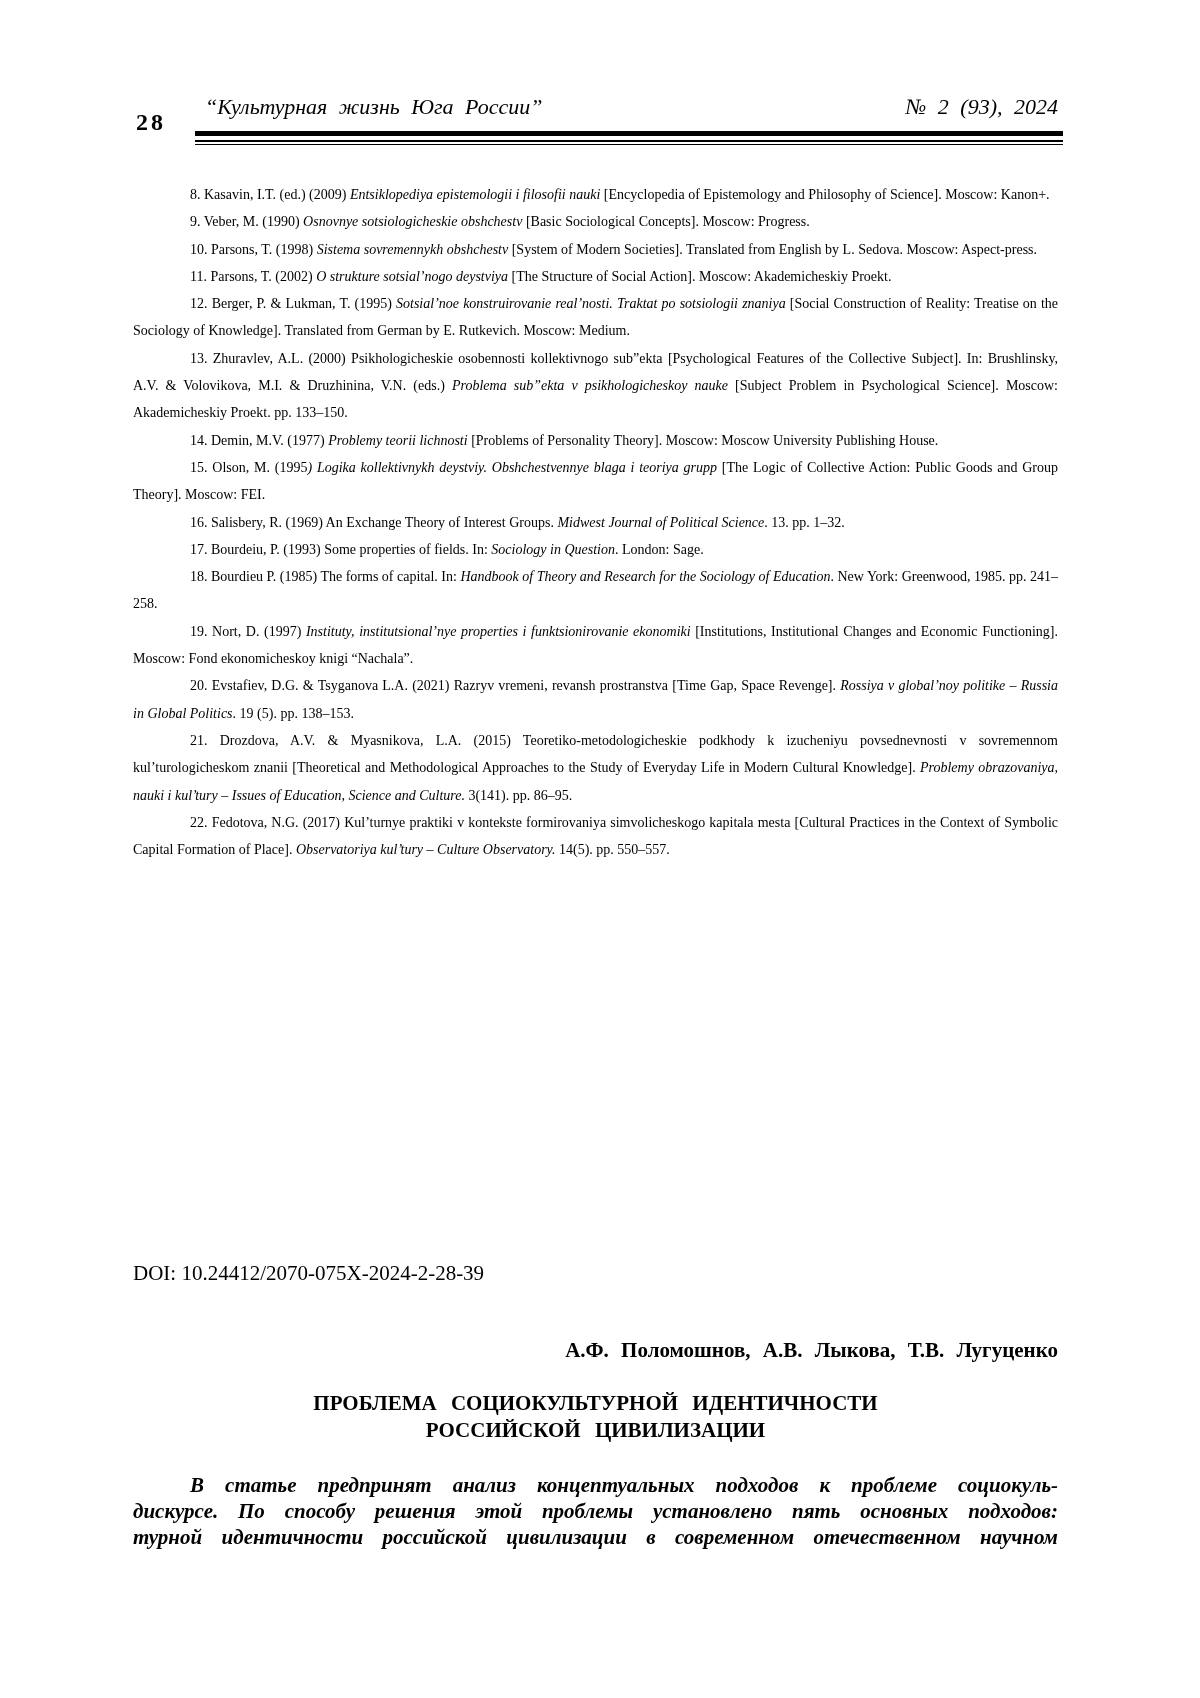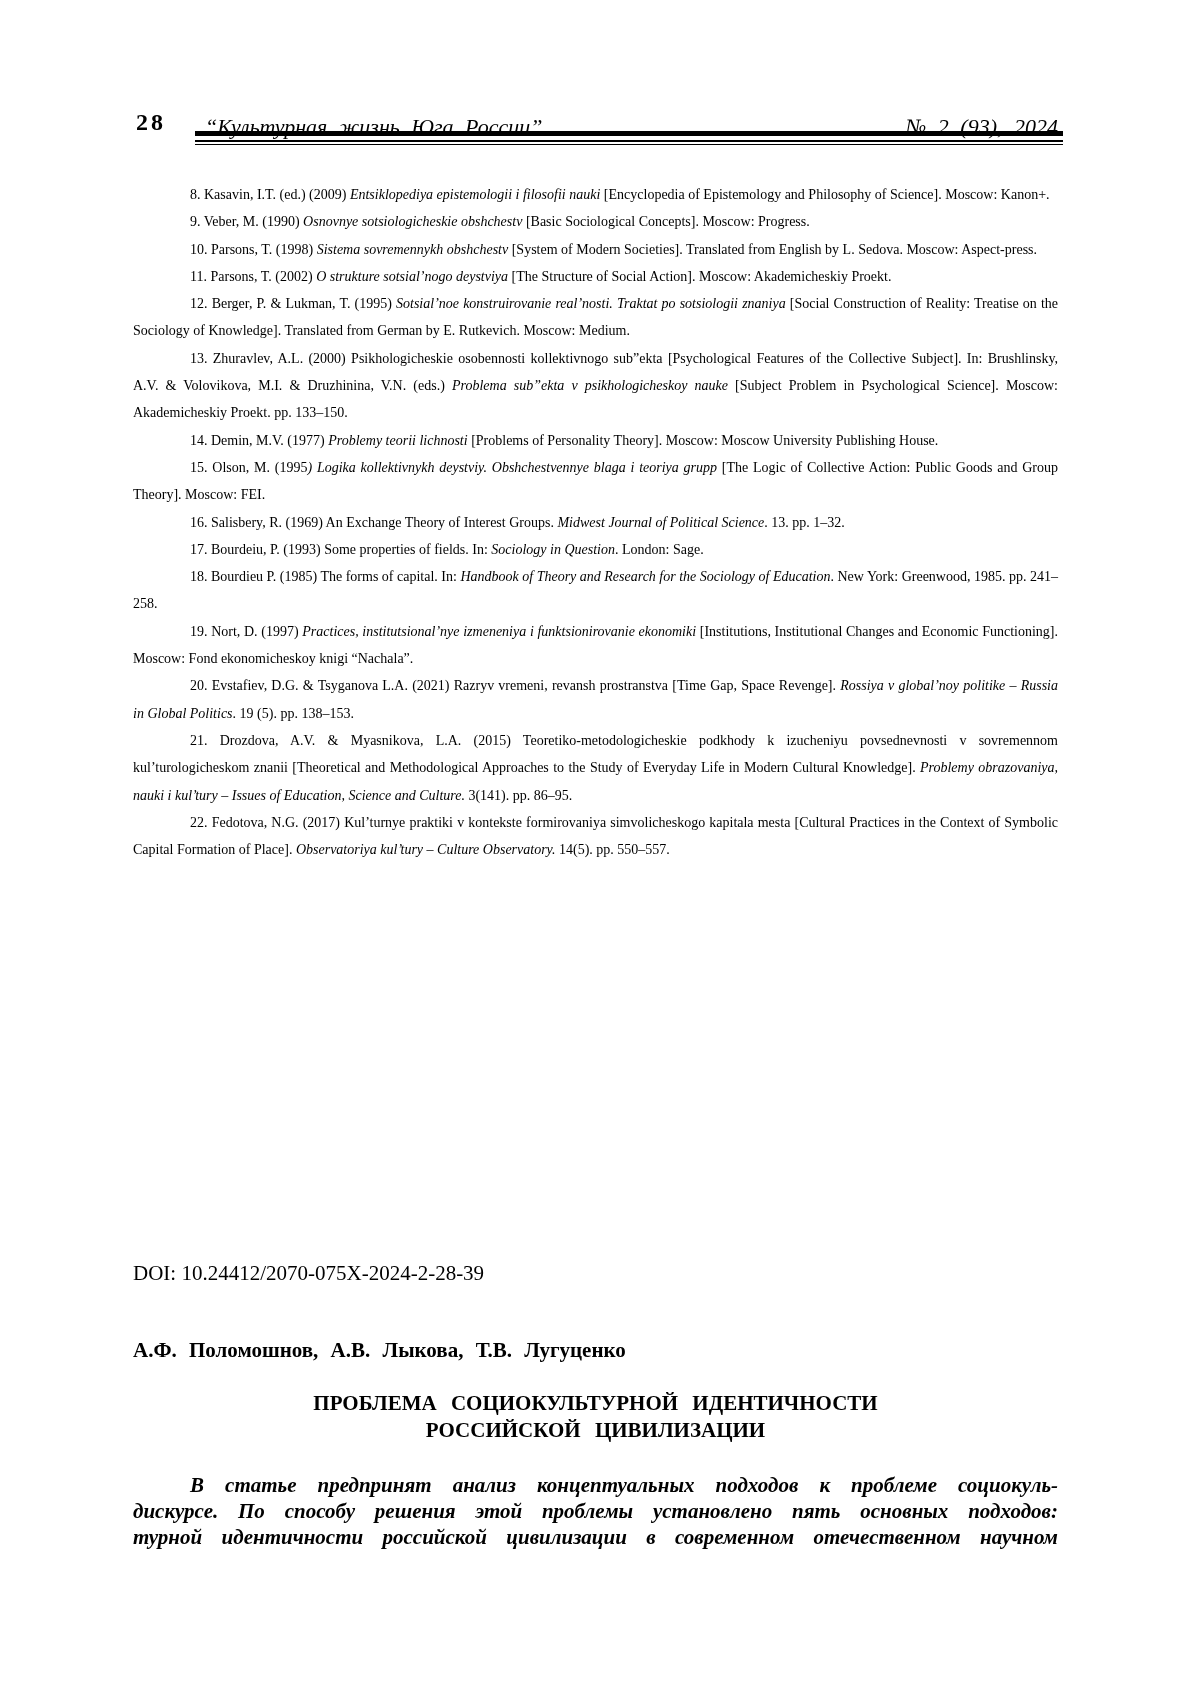--- a/index.html
+++ b/index.html
@@ -26,21 +26,20 @@
     position: absolute;
     left: 205px;
     top: 94px;
     width: 853px;
     display: flex;
     justify-content: space-between;
     font-style: italic;
     font-size: 22px;
     word-spacing: 6px;
     white-space: nowrap;
-    margin-top: 20px;
   }
   .rules {
     position: absolute;
     left: 195px;
     top: 131px;
     width: 868px;
   }
   .rule-thick { height: 5px; background: #000; }
   .rule-mid   { height: 2px; background: #000; margin-top: 4px; }
   .rule-thin  { height: 1px; background: #000; margin-top: 2px; }
@@ -65,21 +64,21 @@
     top: 1260px;
     width: 925px;
     font-size: 21px;
     line-height: 27px;
   }
   .authors-line {
     position: absolute;
     left: 133px;
     top: 1338px;
     width: 925px;
-    text-align: left;
+    text-align: right;
     font-weight: bold;
     font-size: 21px;
     word-spacing: 7px;
   }
   .article-title {
     position: absolute;
     left: 133px;
     top: 1390px;
     width: 925px;
     text-align: center;
@@ -127,21 +126,21 @@
       <p class="ref"><span>9. Veber, M. (1990) </span><i>Osnovnye sotsiologicheskie obshchestv</i><span> [Basic Sociological Concepts]. Moscow: Progress.</span></p>
       <p class="ref"><span>10. Parsons, T. (1998) </span><i>Sistema sovremennykh obshchestv</i><span> [System of Modern Societies]. Translated from English by L. Sedova. Moscow: Aspect-press.</span></p>
       <p class="ref"><span>11. Parsons, T. (2002) </span><i>O strukture sotsial’nogo deystviya</i><span> [The Structure of Social Action]. Moscow: Akademicheskiy Proekt.</span></p>
       <p class="ref"><span>12. Berger, P. &amp; Lukman, T. (1995) </span><i>Sotsial’noe konstruirovanie real’nosti. Traktat po sotsiologii znaniya</i><span> [Social Construction of Reality: Treatise on the Sociology of Knowledge]. Translated from German by E. Rutkevich. Moscow: Medium.</span></p>
       <p class="ref"><span>13. Zhuravlev, A.L. (2000) Psikhologicheskie osobennosti kollektivnogo sub”ekta [Psychological Features of the Collective Subject]. In: Brushlinsky, A.V. &amp; Volovikova, M.I. &amp; Druzhinina, V.N. (eds.) </span><i>Problema sub”ekta v psikhologicheskoy nauke</i><span> [Subject Problem in Psychological Science]. Moscow: Akademicheskiy Proekt. pp. 133–150.</span></p>
       <p class="ref"><span>14. Demin, M.V. (1977) </span><i>Problemy teorii lichnosti</i><span> [Problems of Personality Theory]. Moscow: Moscow University Publishing House.</span></p>
       <p class="ref"><span>15. Olson, M. (1995</span><i>) Logika kollektivnykh deystviy. Obshchestvennye blaga i teoriya grupp</i><span> [The Logic of Collective Action: Public Goods and Group Theory]. Moscow: FEI.</span></p>
       <p class="ref"><span>16. Salisbery, R. (1969) An Exchange Theory of Interest Groups. </span><i>Midwest Journal of Political Science</i><span>. 13. pp. 1–32.</span></p>
       <p class="ref"><span>17. Bourdeiu, P. (1993) Some properties of fields. In: </span><i>Sociology in Question</i><span>. London: Sage.</span></p>
       <p class="ref"><span>18. Bourdieu P. (1985) The forms of capital. In: </span><i>Handbook of Theory and Research for the Sociology of Education</i><span>. New York: Greenwood, 1985. pp. 241–258.</span></p>
-      <p class="ref"><span>19. Nort, D. (1997) </span><i>Practices, institutsional’nye izmeneniya i funktsionirovanie ekonomiki</i><span> [Institutions, Institutional Changes and Economic Functioning]. Moscow: Fond ekonomicheskoy knigi “Nachala”.</span></p>
+      <p class="ref"><span>19. Nort, D. (1997) </span><i>Instituty, institutsional’nye properties i funktsionirovanie ekonomiki</i><span> [Institutions, Institutional Changes and Economic Functioning]. Moscow: Fond ekonomicheskoy knigi “Nachala”.</span></p>
       <p class="ref"><span>20. Evstafiev, D.G. &amp; Tsyganova L.A. (2021) Razryv vremeni, revansh prostranstva [Time Gap, Space Revenge]. </span><i>Rossiya v global’noy politike – Russia in Global Politics</i><span>. 19 (5). pp. 138–153.</span></p>
       <p class="ref"><span>21. Drozdova, A.V. &amp; Myasnikova, L.A. (2015) Teoretiko-metodologicheskie podkhody k izucheniyu povsednevnosti v sovremennom kul’turologicheskom znanii [Theoretical and Methodological Approaches to the Study of Everyday Life in Modern Cultural Knowledge]. </span><i>Problemy obrazovaniya, nauki i kul’tury – Issues of Education, Science and Culture.</i><span> 3(141). pp. 86–95.</span></p>
       <p class="ref"><span>22. Fedotova, N.G. (2017) Kul’turnye praktiki v kontekste formirovaniya simvolicheskogo kapitala mesta [Cultural Practices in the Context of Symbolic Capital Formation of Place]. </span><i>Observatoriya kul’tury – Culture Observatory.</i><span> 14(5). pp. 550–557.</span></p>
     </section>
 
   <div class="udc-block">
     <div>DOI: 10.24412/2070-075X-2024-2-28-39</div>
   </div>
 
   <div class="authors-line">А.Ф. Поломошнов, А.В. Лыкова, Т.В. Лугуценко</div>

